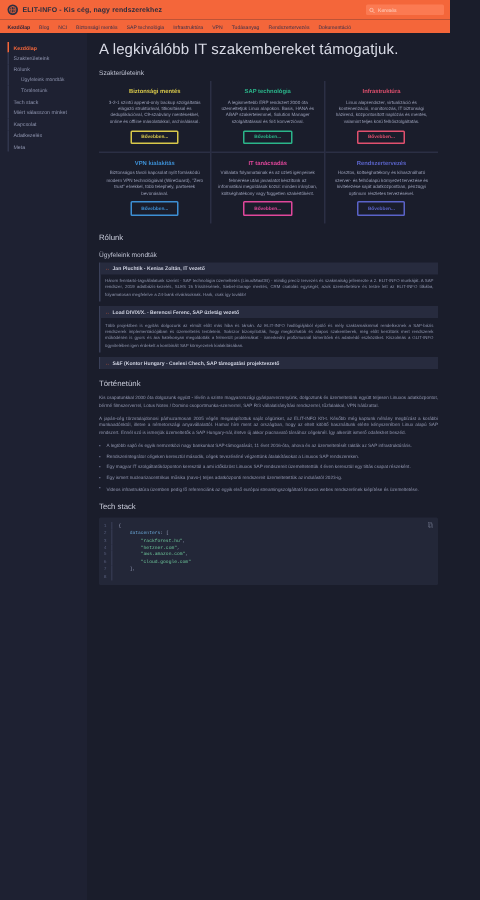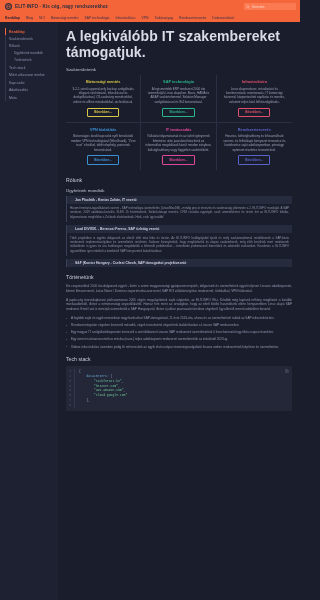--- a/index.html
+++ b/index.html
@@ -70,21 +70,21 @@
   .side-item.active { color: #f4663a; font-weight: bold; border-left-color: #f4663a; }
   .side-item.sub { padding-left: 8px; font-size: 3.3px; border-left-color: #31364d; }
   .side-item.lv1 { border-left-color: #31364d; }
 
   
   .main {
     flex: 1; padding: 6px 8px 0 8px;
     overflow: hidden;
   }
   .hero-title {
-    color: #d9dbe6; font-size: 14px; font-weight: bold;
+    color: #d9dbe6; font-size: 10px; font-weight: normal;
     letter-spacing: 0.1px; margin-bottom: 7px;
   }
   .sec-title {
     color: #c7cad8; font-size: 5.2px; font-weight: normal;
     margin: 7px 0 4px 0;
   }
   .sub-title {
     color: #bdc0d0; font-size: 4.4px; font-weight: normal;
     margin: 5px 0 3px 0;
   }

